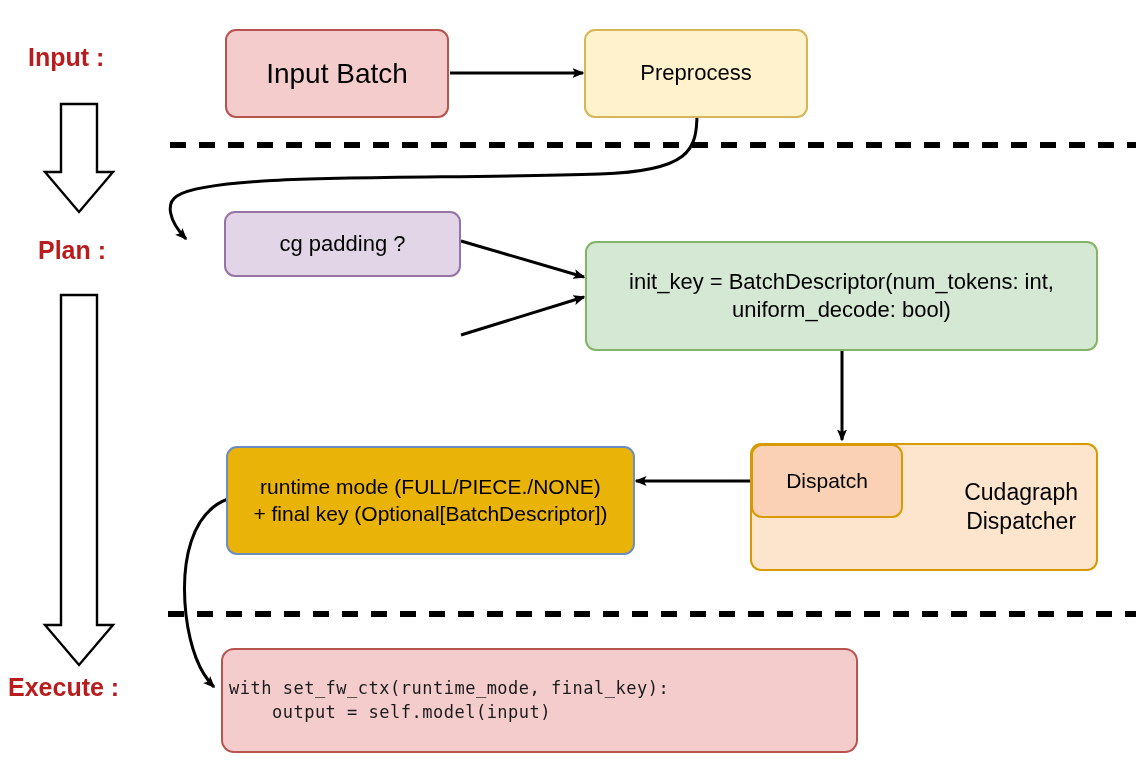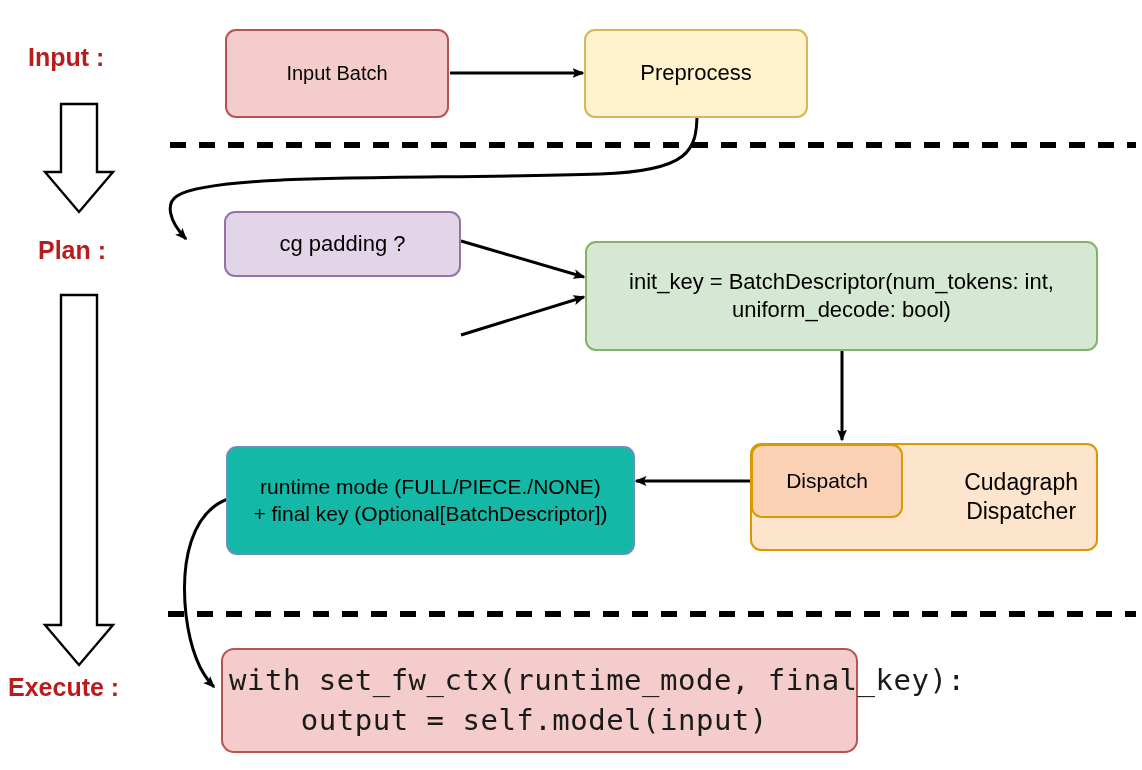--- a/index.html
+++ b/index.html
@@ -54,30 +54,30 @@
     border-radius: 13px;
     display: flex;
     align-items: center;
     justify-content: flex-start;
     font-family: "DejaVu Sans Mono", monospace;
     color: #1a1a1a;
   }
   .code-text {
     display: block;
     white-space: pre;
-    font-size: 29px;
+    font-size: 17px;
     line-height: 1.36;
     padding-left: 6px;
     letter-spacing: 0.5px;
   }
   .pink   { background: #f5cccc; border: 2px solid #b85450; }
   .yellow { background: #fff2cc; border: 2px solid #d6b656; justify-content: center; }
   .purple { background: #e1d5e7; border: 2px solid #9673a6; }
   .green  { background: #d5e8d4; border: 2px solid #82b366; }
-  .blue   { background: #14b8a6; border: 2px solid #6c8ebf; }
+  .blue   { background: #eab308; border: 2px solid #6c8ebf; }
   .orange-outer { background: #fde4cd; border: 2px solid #d79b00; }
   .orange-inner { background: #fad1b4; border: 2px solid #d79b00; }
 </style>
 </head>
 <body>
 
 <div id="canvas">
 
   <svg id="svg-layer" viewBox="0 0 1142 770" xmlns="http://www.w3.org/2000/svg">
     <defs>
@@ -106,39 +106,39 @@
 
     <line x1="750" y1="481" x2="636" y2="481" stroke="#000000" stroke-width="3" marker-end="url(#ah)"></line>
 
     <path d="M228,499 C192,512 180,560 186,615 C191,655 202,675 214,687" fill="none" stroke="#000000" stroke-width="3" marker-end="url(#ah)"></path>
   </svg>
 
   <div class="stage-label" style="left:28px; top:43px;">Input :</div>
   <div class="stage-label" style="left:38px; top:236px;">Plan :</div>
   <div class="stage-label" style="left:8px; top:673px;text-align:right;">Execute :</div>
 
-  <div class="node pink" style="left:225px; top:29px; width:224px; height:89px; font-size:20px;">
+  <div class="node pink" style="left:225px; top:29px; width:224px; height:89px; font-size:28px;">
     <span class="node-text">Input Batch</span>
   </div>
 
   <div class="node yellow" style="left:584px; top:29px; width:224px; height:89px; font-size:22px;">
     <span class="node-text">Preprocess</span>
   </div>
 
   <div class="node purple" style="left:224px; top:211px; width:237px; height:66px; font-size:22px;">
     <span class="node-text">cg padding ?</span>
   </div>
 
 
   <div class="node green" style="left:585px; top:241px; width:513px; height:110px; font-size:22px;">
     <span class="node-text">init_key = BatchDescriptor(num_tokens: int,
 uniform_decode: bool)</span>
   </div>
 
-  <div class="node orange-outer" style="left:750px; top:443px; width:348px; height:108px; font-size:23px;
+  <div class="node orange-outer" style="left:750px; top:443px; width:348px; height:128px; font-size:23px;
               align-items:center; justify-content:flex-end; padding-right:10px;">
     <span class="node-text">Cudagraph
 Dispatcher</span>
   </div>
 
   <div class="node orange-inner" style="left:751px; top:444px; width:152px; height:74px; font-size:21px;">
     <span class="node-text">Dispatch</span>
   </div>
 
   <div class="node blue" style="left:226px; top:446px; width:409px; height:109px; font-size:21px;">

